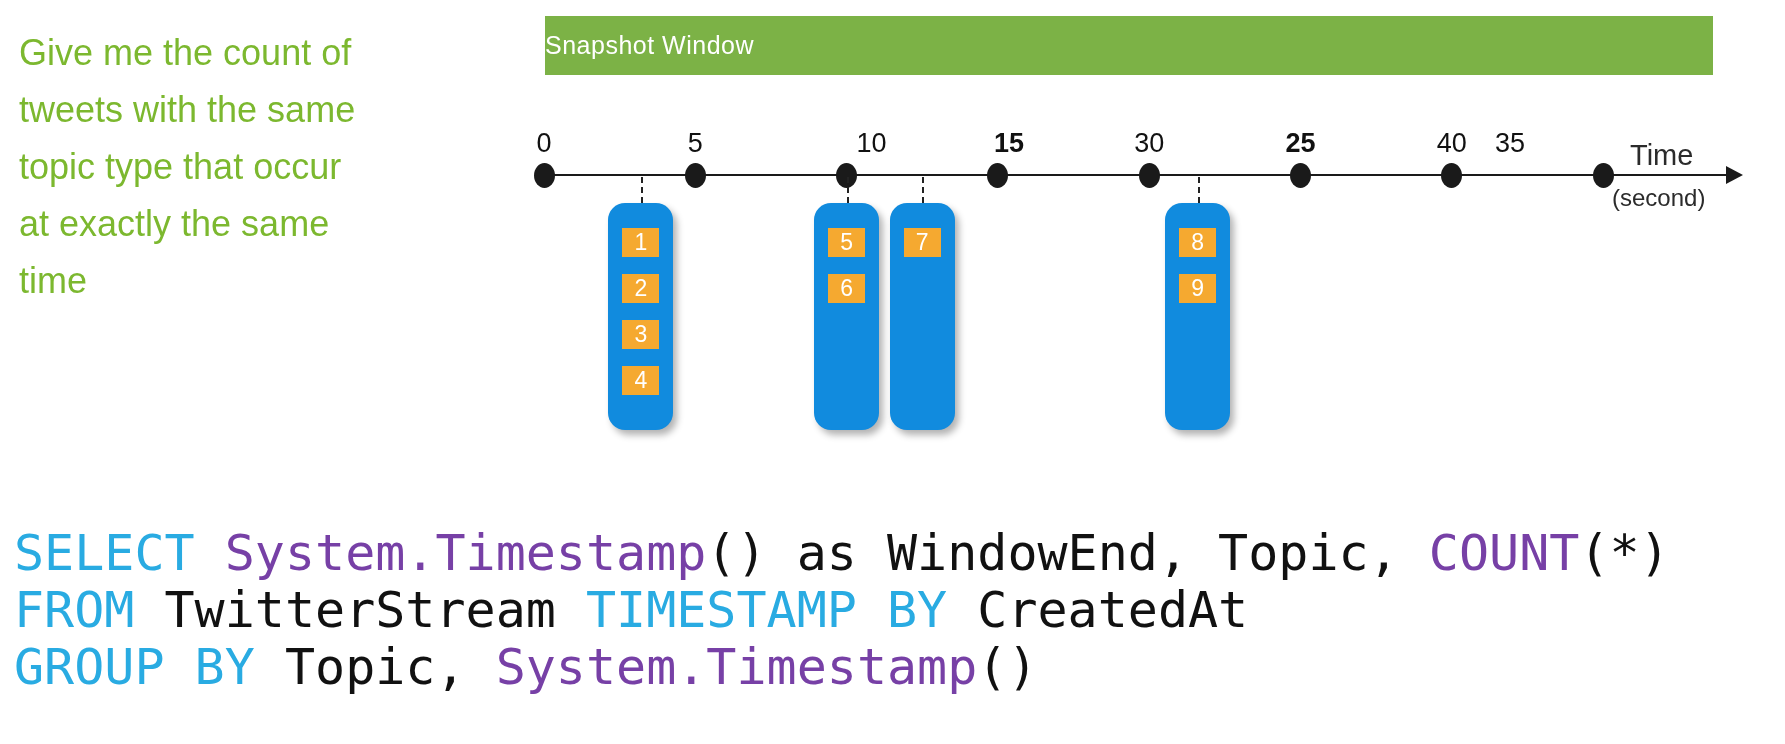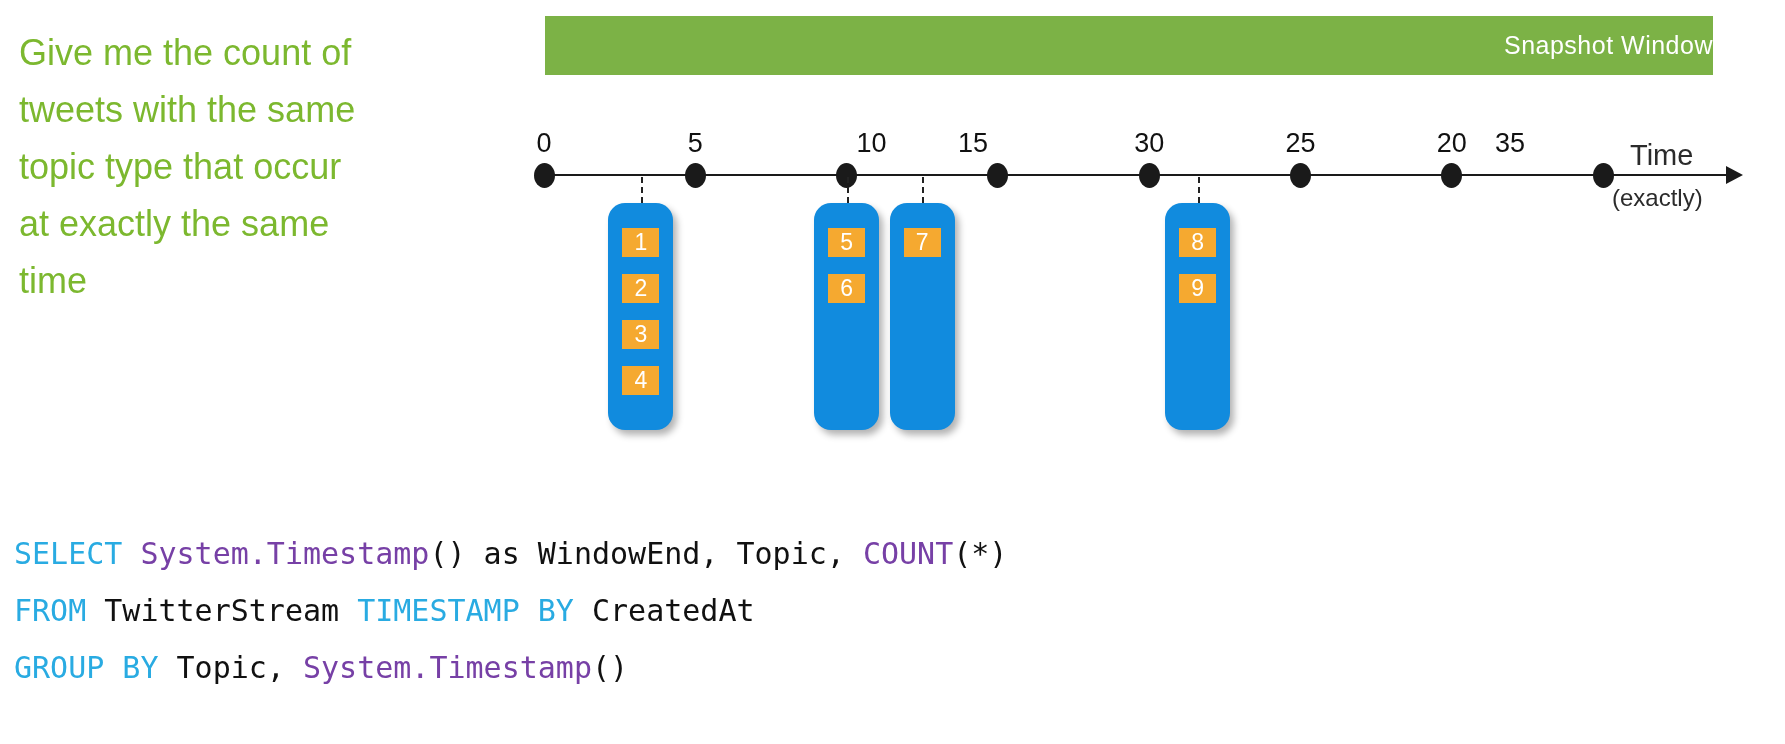--- a/index.html
+++ b/index.html
@@ -21,21 +21,21 @@
     color:var(--question-green);
     white-space:pre-line;
     font-weight:400;
   }
   
   .banner{
     position:absolute;
     left:545px; top:16px;
     width:1168px; height:59px;
     background:var(--banner-green);
-    display:flex; align-items:center; justify-content:flex-end;
+    display:flex; align-items:center; justify-content:flex-start;
   }
   .banner span{
     color:#fff;
     font-size:25px;
     font-weight:300;
     letter-spacing:.5px;
   }
   
   .axis-line{
     position:absolute;
@@ -104,21 +104,21 @@
     color:#fff;
     font-size:23px;
     line-height:29px;
     text-align:center;
   }
   
   .code{
     position:absolute;
     left:14px; top:525px;
     font-family:"DejaVu Sans Mono","Liberation Mono",monospace;
-    font-size:30px;
+    font-size:50px;
     line-height:57px;
     white-space:pre;
   }
   .tok-kw{color:var(--code-kw);}
   .tok-fn{color:var(--code-fn);}
   .tok-pl{color:var(--code-pl);}
 </style>
 </head>
 <body>
 
@@ -138,33 +138,33 @@
   <div class="axis-arrow"></div>
 
   <div id="ticks">
       <div class="dot" style="left: 533.5px;"></div>
       <div class="ticklabel" style="left: 544px;">0</div>
       <div class="dot" style="left: 684.8px;"></div>
       <div class="ticklabel" style="left: 695.3px;">5</div>
       <div class="dot" style="left: 836.1px;"></div>
       <div class="ticklabel" style="left: 846.6px; text-align: right;">10</div>
       <div class="dot" style="left: 987.4px;"></div>
-      <div class="ticklabel" style="left: 973px;">15</div>
+      <div class="ticklabel" style="left: 1009px; font-weight: bold;">15</div>
       <div class="dot" style="left: 1138.7px;"></div>
       <div class="ticklabel" style="left: 1149.2px;">30</div>
       <div class="dot" style="left: 1290px;"></div>
-      <div class="ticklabel" style="left: 1300.5px;">25</div>
+      <div class="ticklabel" style="left: 1300.5px; font-weight: bold;">25</div>
       <div class="dot" style="left: 1441.3px;"></div>
-      <div class="ticklabel" style="left: 1451.8px;">20</div>
+      <div class="ticklabel" style="left: 1451.8px;">40</div>
       <div class="dot" style="left: 1592.6px;"></div>
       <div class="ticklabel" style="left: 1510px;">35</div>
     </div>
 
   <div class="time-label">Time</div>
-  <div class="time-unit">(exactly)</div>
+  <div class="time-unit">(second)</div>
 
   <div id="groups">
       <div class="dash" style="left: 640.832px;"></div>
       <div class="group-box" style="left: 608.332px;">
         <div class="tweet" style="left: 14px; top: 25px;">1</div>
         <div class="tweet" style="left: 14px; top: 71px;">2</div>
         <div class="tweet" style="left: 14px; top: 117px;">3</div>
         <div class="tweet" style="left: 14px; top: 163px;">4</div>
       </div>
       <div class="dash" style="left: 846.6px;"></div>

